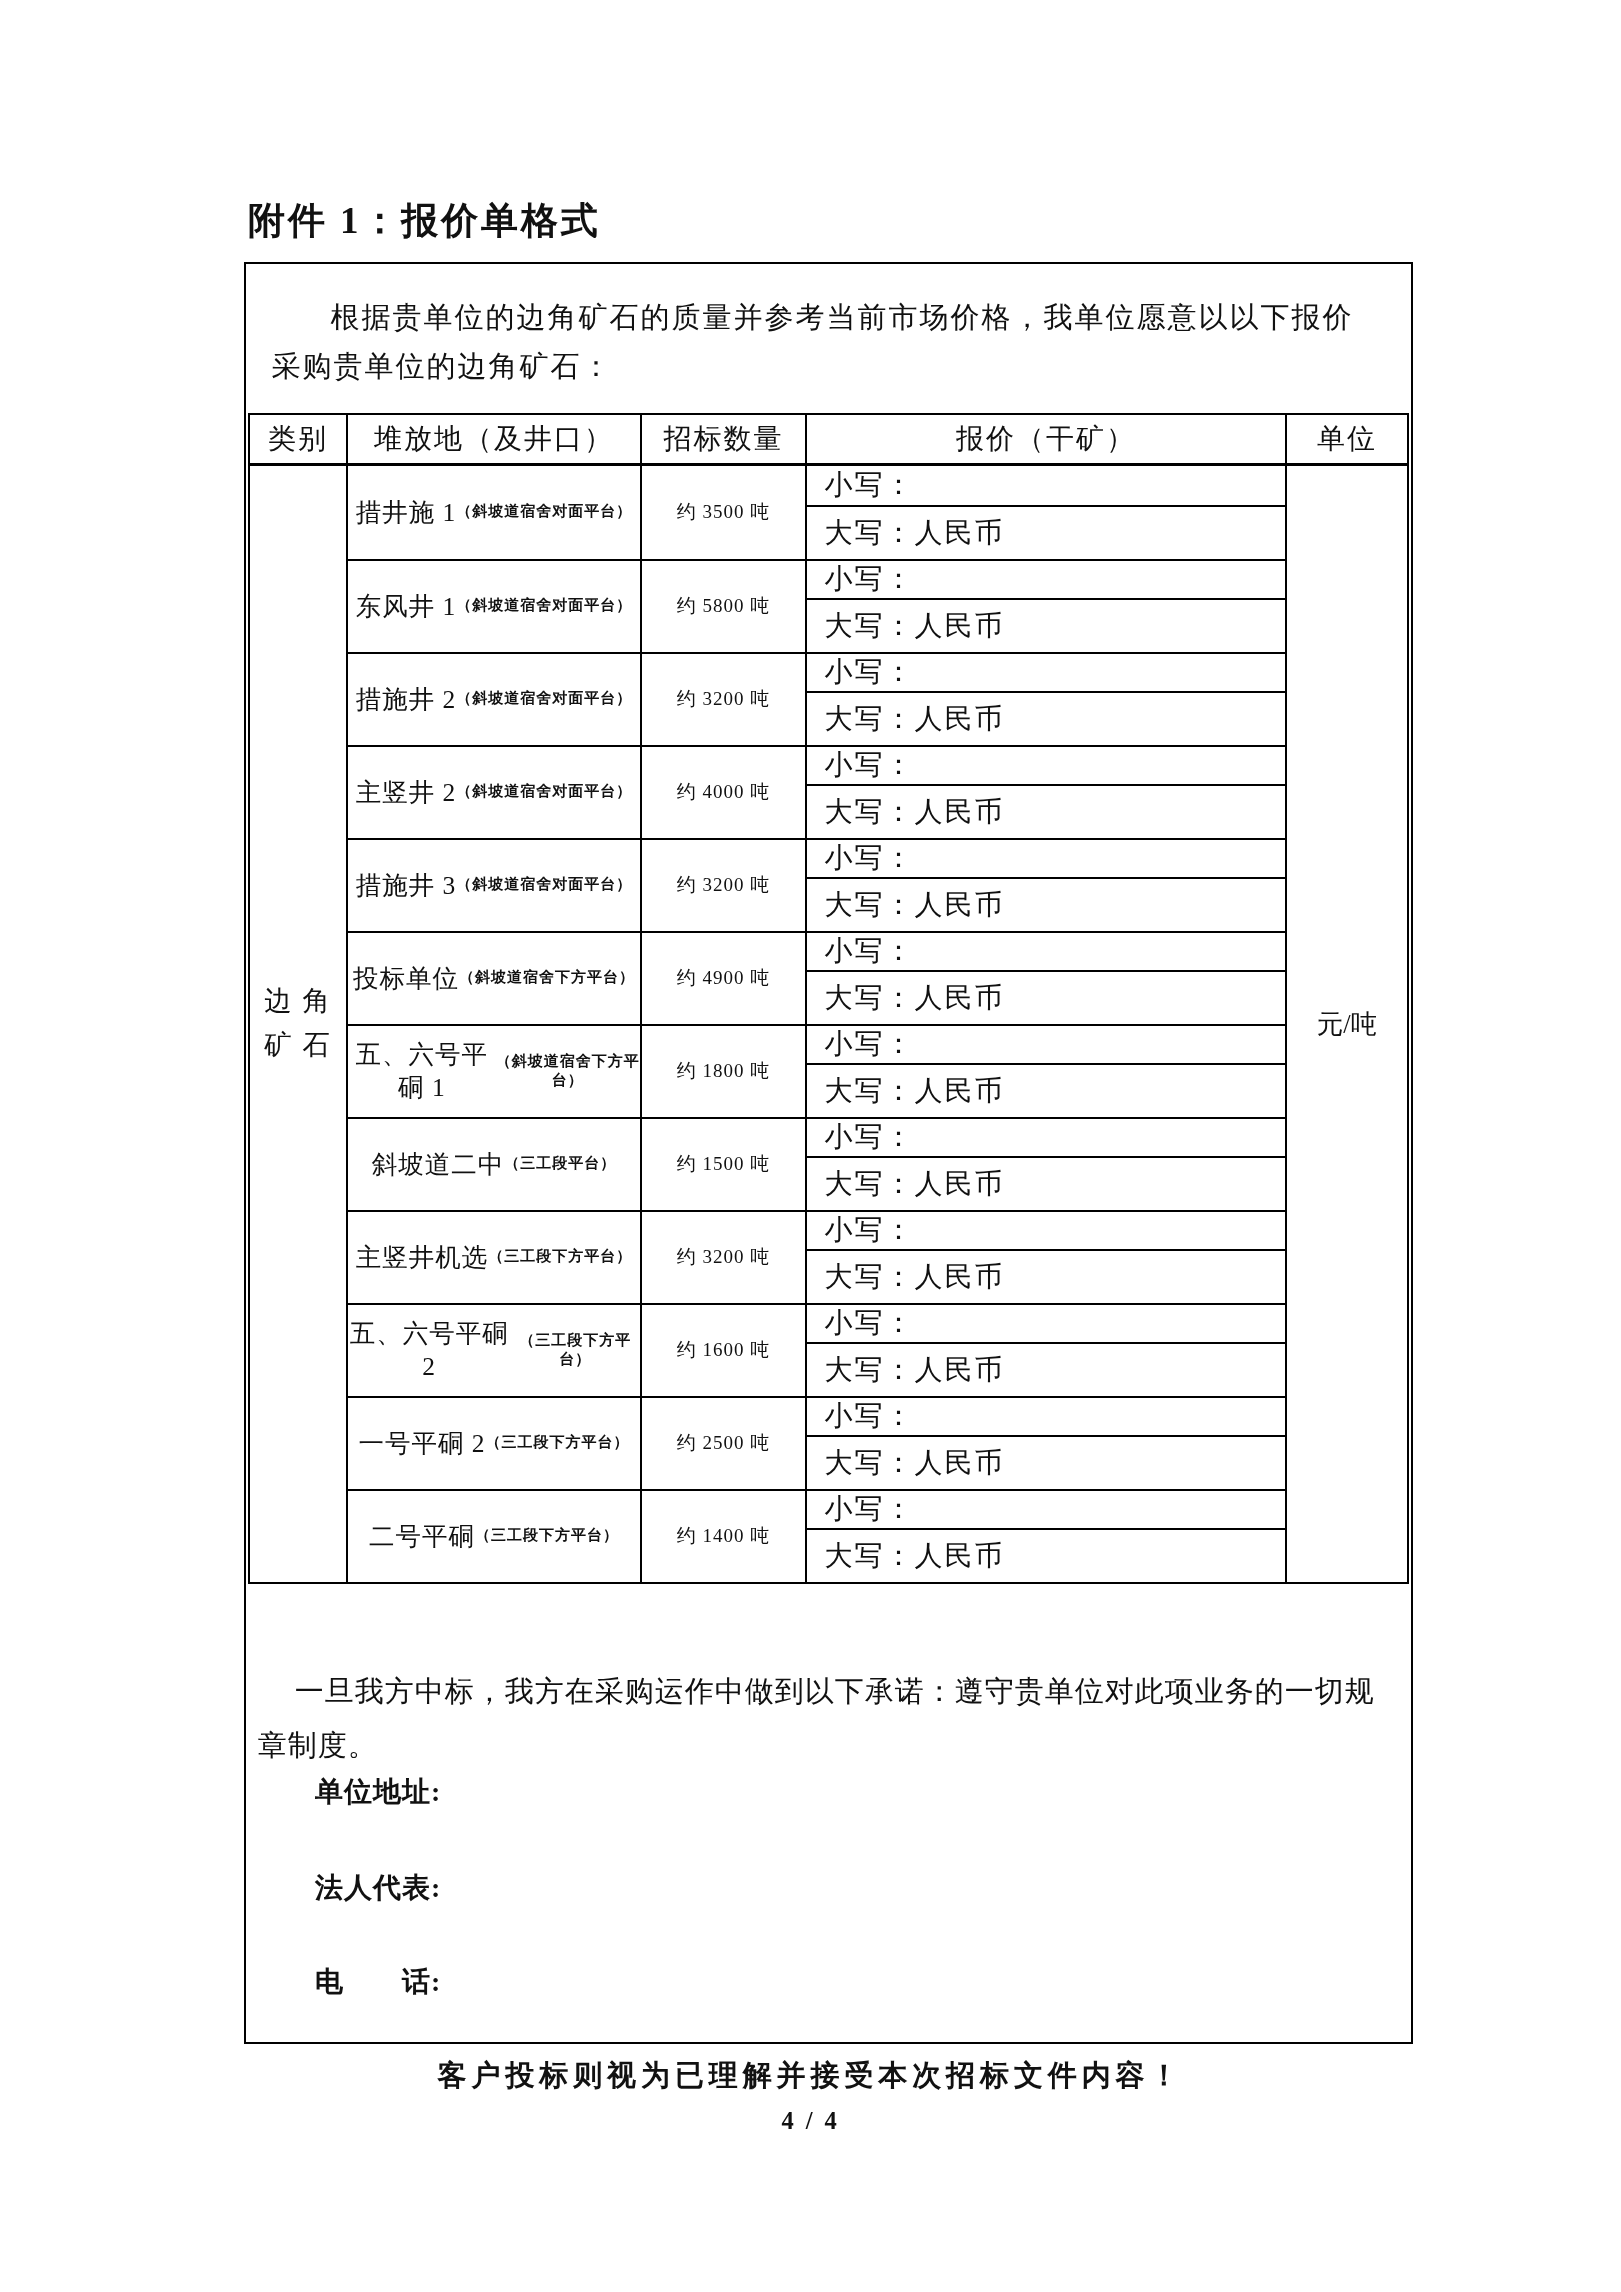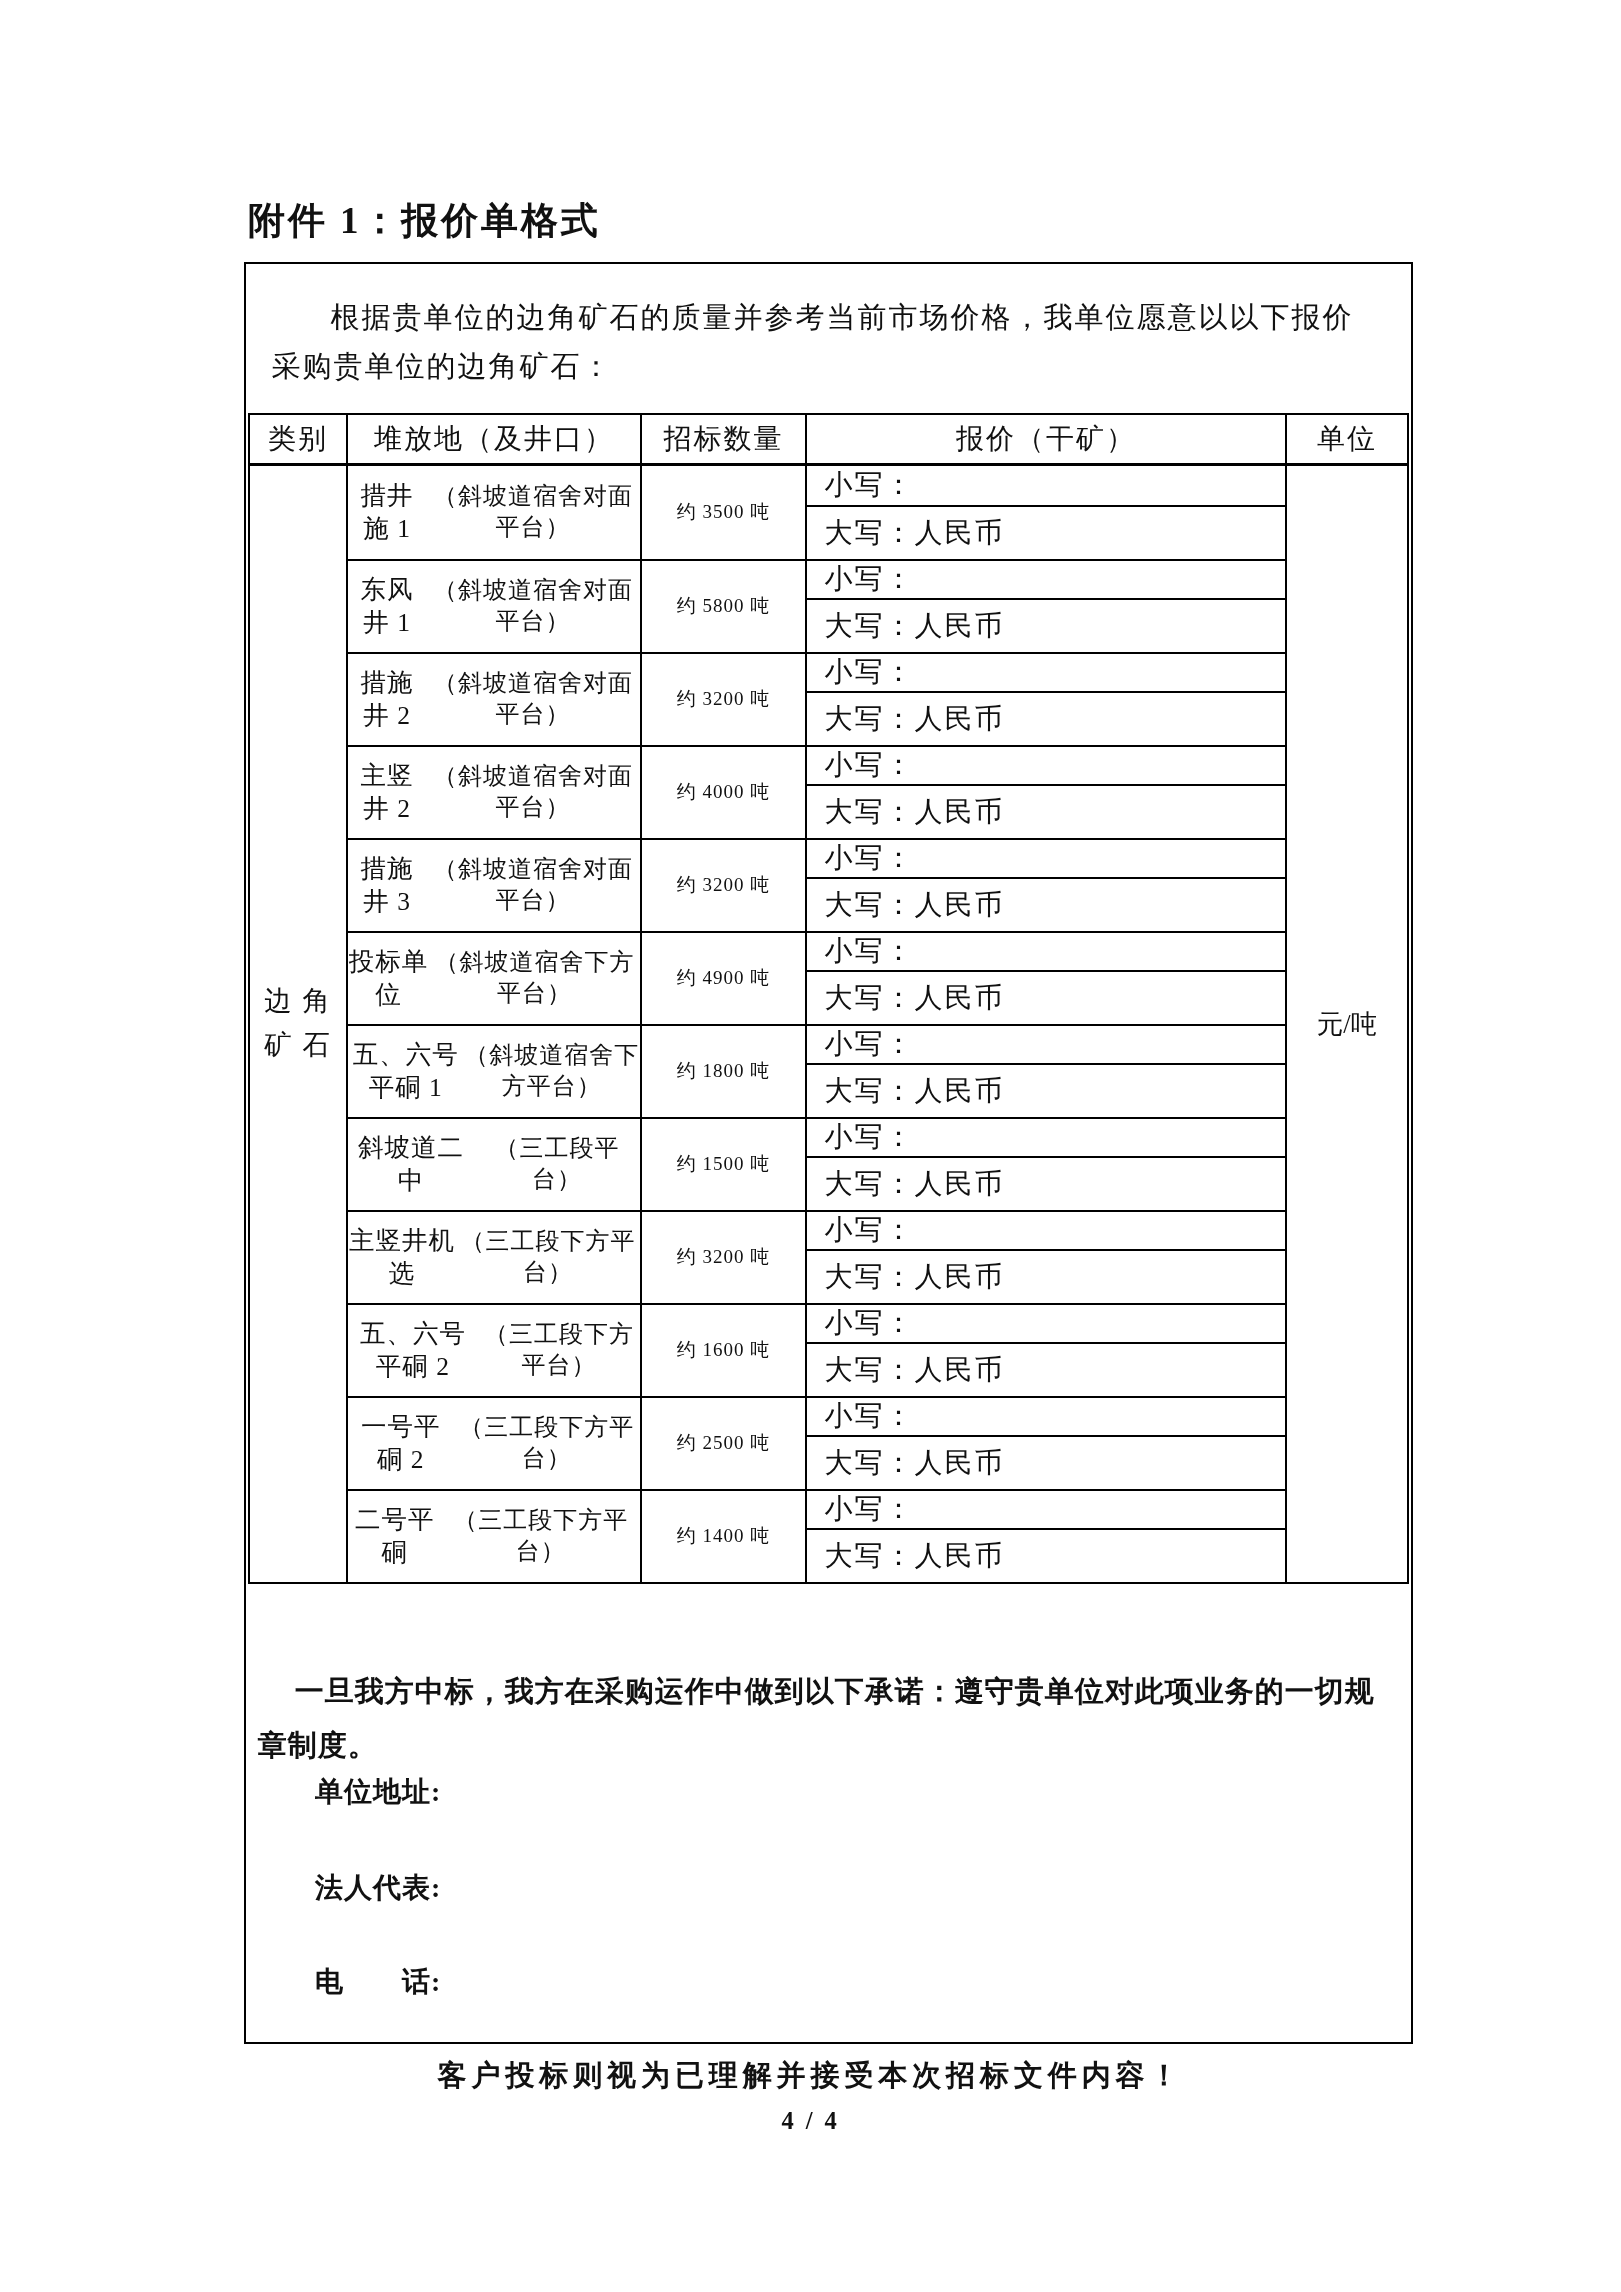--- a/index.html
+++ b/index.html
@@ -18,27 +18,27 @@
   .tbl { display:grid; grid-template-columns:98px 294px 165px 1fr 120px;
          grid-template-rows:51px repeat(12, 39px 54px);
          border:2.9px solid #000; margin:21.6px 2px 0;text-align:center; }
   .cell { display:flex; align-items:center; justify-content:center; overflow:hidden; }
   .br { border-right:2px solid #000; }
   .th { border-bottom:3.9px solid #000; font-size:28px; letter-spacing:2px; }
   .rt { border-top:2.9px solid #000; }
   .dv { border-top:2px solid #000; }
   .loc { flex-direction:row; line-height:1.3; }
   .loc .nm { font-size:25.5px; letter-spacing:1px; }
-  .loc .sb { font-size:24px; letter-spacing:1px; }
+  .loc .sb { font-size:15px; letter-spacing:1px;font-weight:bold; }
   .qty { font-size:19px; letter-spacing:1px; }
   .quote { justify-content:flex-start; padding-left:17.6px; font-size:28px; letter-spacing:2px; }
   .cat { flex-direction:column; font-size:27.4px; line-height:1.6; letter-spacing:2px; }
   .unit { font-size:26.5px; }
 
-  .bottom-block { position:absolute; left:11.8px; right:35px; top:1400px; font-weight:bold; font-size:29px; line-height:54px; letter-spacing:1px; }
+  .bottom-block { position:absolute; left:11.8px; right:35px; top:1400px; font-weight:normal; font-size:29px; line-height:54px; letter-spacing:1px; }
   .bottom-block .cmt { text-indent:37px; }
   .field { position:absolute; left:69px; font-weight:bold; font-size:28px; letter-spacing:1px; }
   .f1 { top:1509px; } .f2 { top:1605px; } .f3 { top:1699px; }
 
   .page-footer { position:absolute; top:2056px; left:0; width:100%; text-align:center; font-weight:bold; font-size:29px; letter-spacing:4.9px; }
   .page-num { position:absolute; top:2107px; left:0; width:100%; text-align:center; font-weight:bold; font-size:24.5px; letter-spacing:2.9px; }
 </style>
 </head>
 <body>
 

